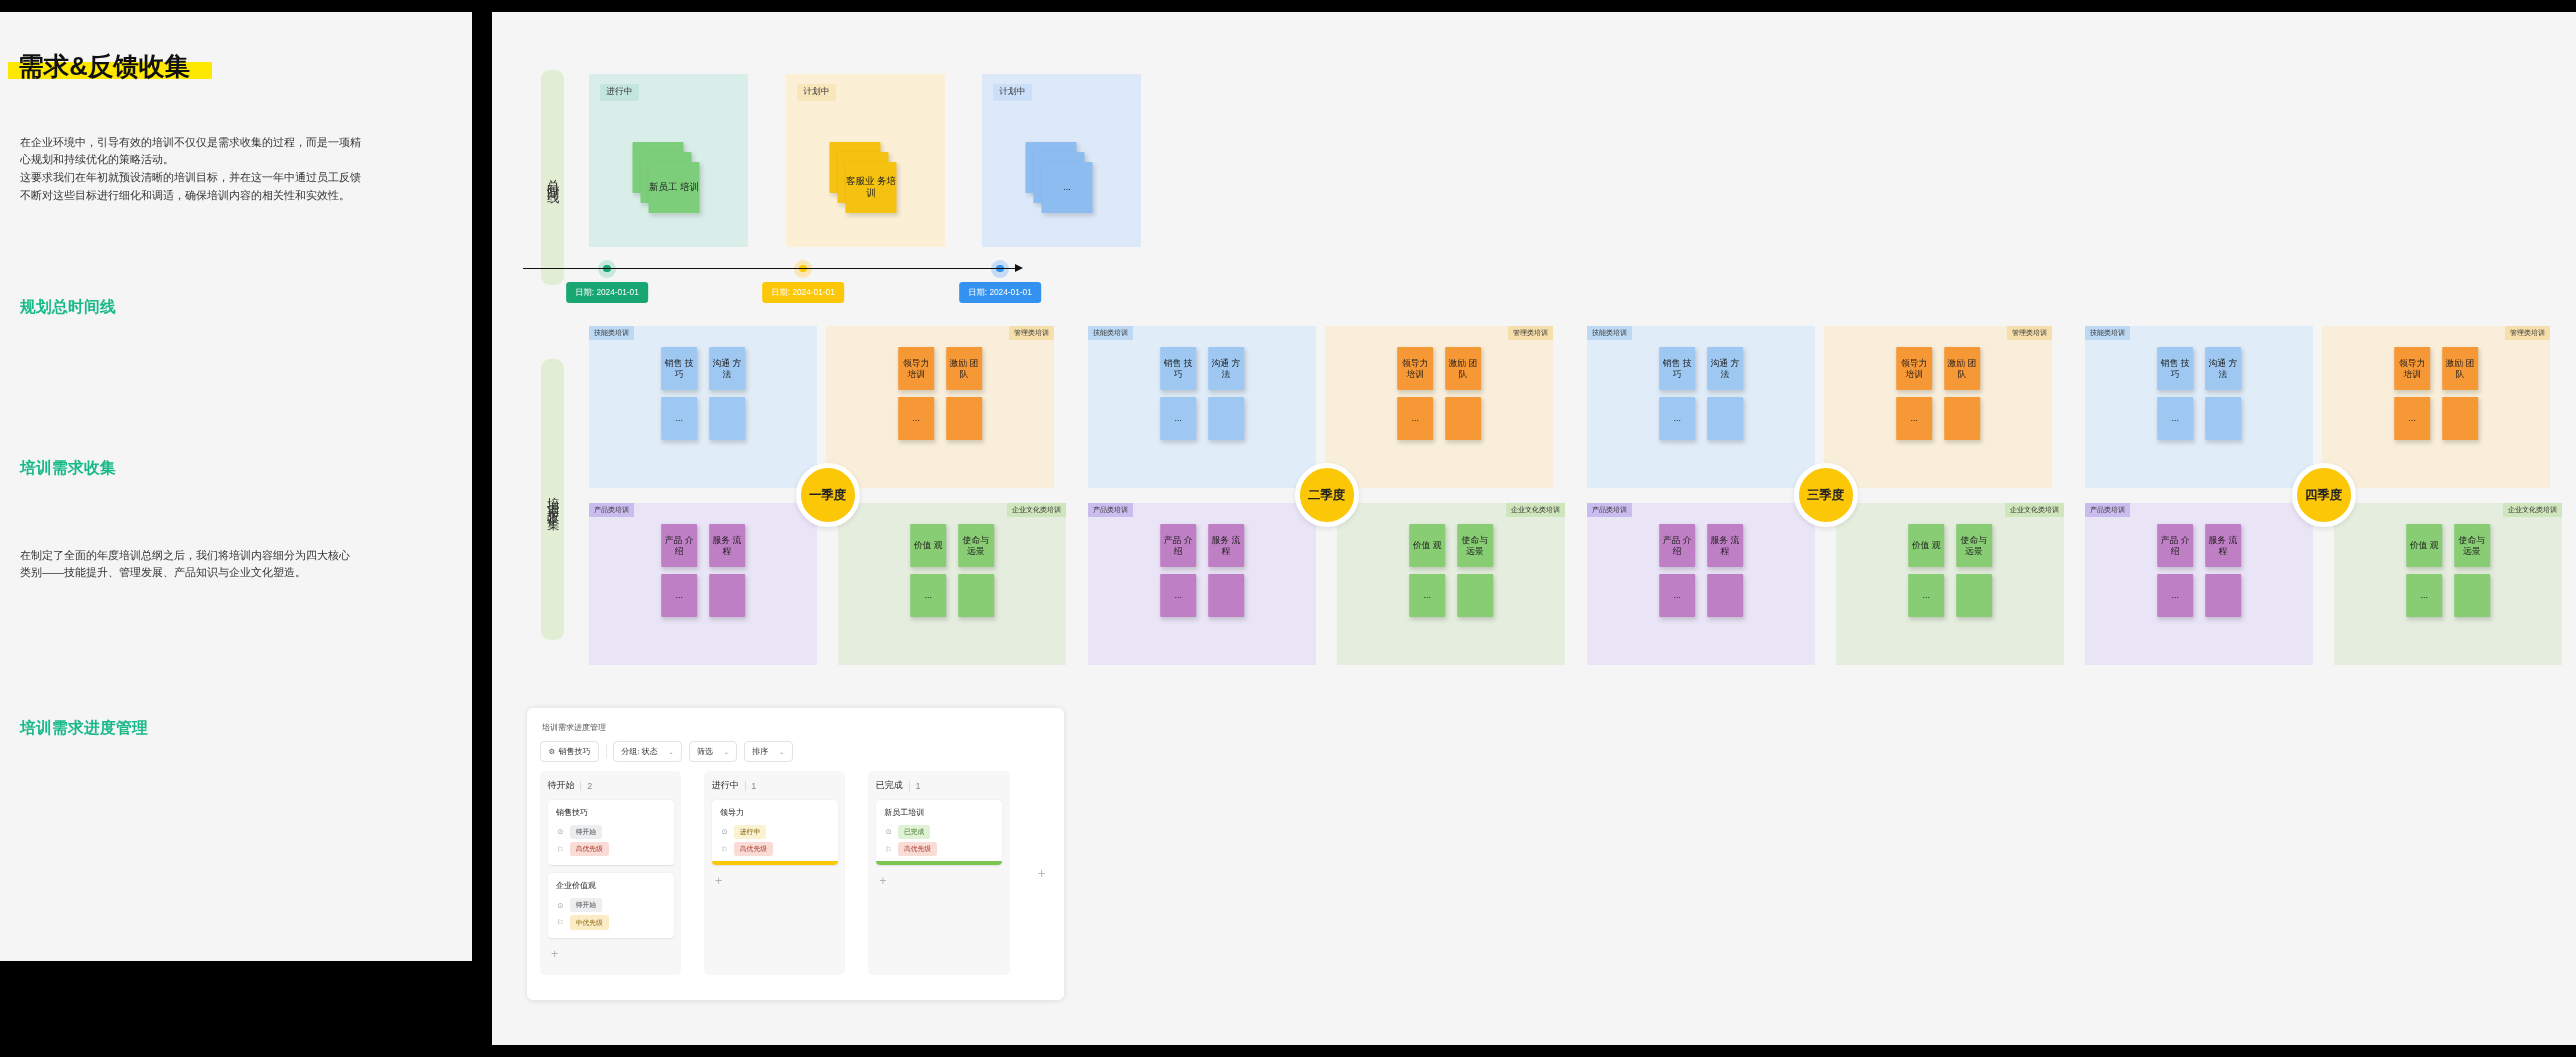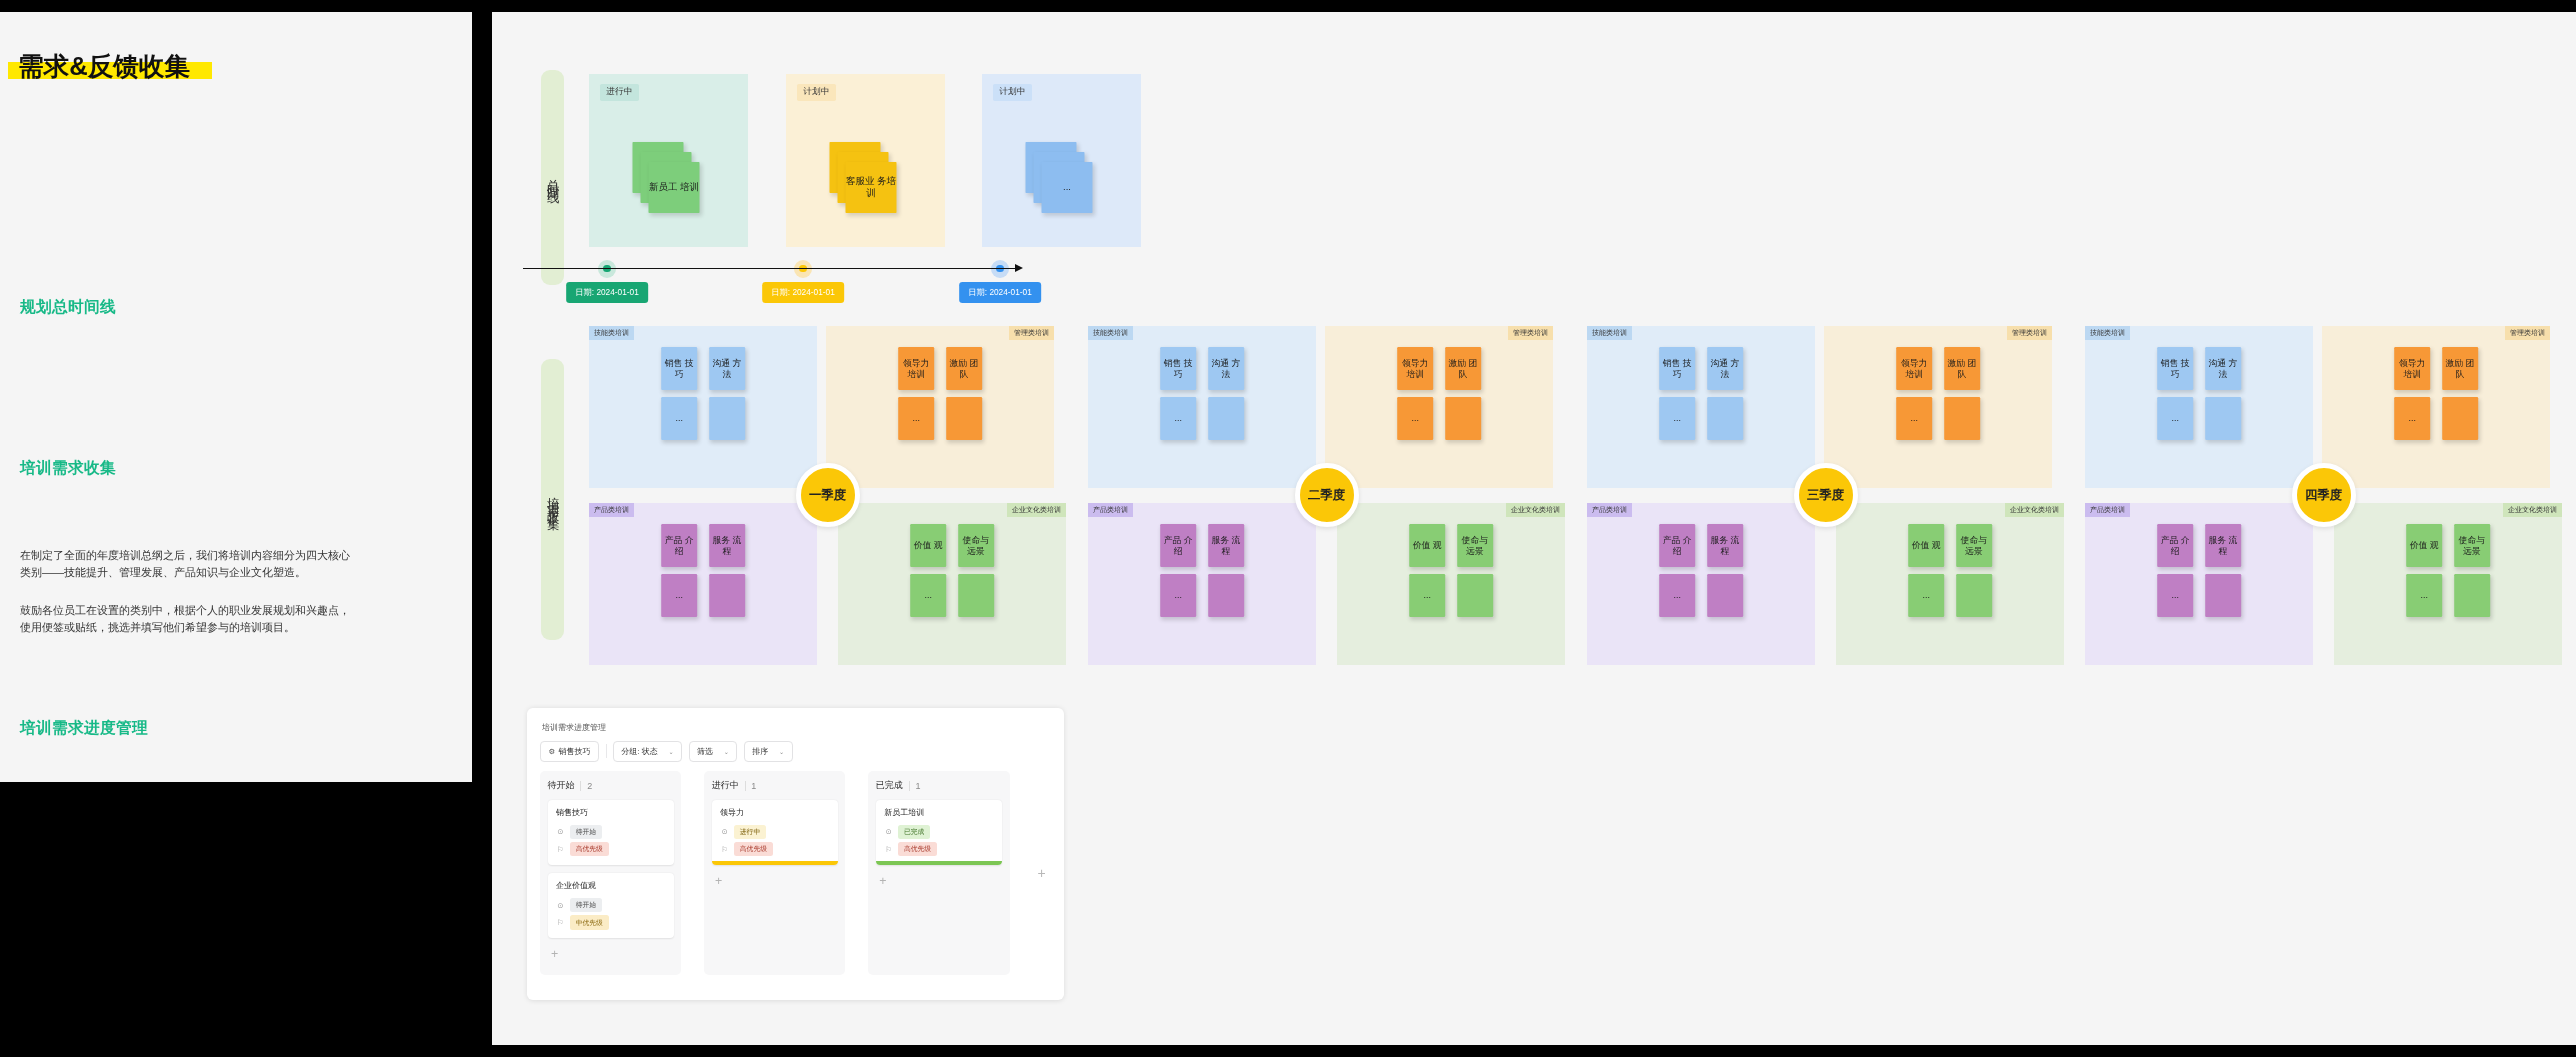--- a/index.html
+++ b/index.html
@@ -9,21 +9,21 @@
     font-family: "Liberation Sans", "DejaVu Sans", sans-serif;
     overflow: hidden;
   }
   #page { position: relative; width: 2576px; height: 1058px; background:#000; }
 
   .bar-top { position:absolute; left:0; top:0; width:2576px; height:11.6px; background:#000; }
   .bar-bot { position:absolute; left:0; top:1044px; width:2576px; height:13.2px; background:#000; }
 
   
   .left-col {
-    position:absolute; left:0px; top:11.6px; width:472px; height:770px;
+    position:absolute; left:0px; top:11.6px; width:472px; height:949px;
     background:#f5f5f5; padding: 0;
   }
   .title-wrap { position:relative; margin: 40px 0 0 18px; display:inline-block; }
   .title-hl {
     position:absolute; left:-10px; bottom:1.7px; width:204px; height:16.5px;
     background:#ffe800; z-index:0;
   }
   .doc-title {
     position:relative; z-index:1;
     font-size:25.6px; font-weight:bold; color:#111; letter-spacing:0px;
@@ -183,28 +183,30 @@
   <div class="bar-top"></div>
   <div class="bar-bot"></div>
 
   <div class="left-col">
 
     <div class="title-wrap">
       <span class="title-hl"></span>
       <h1 class="doc-title">需求&amp;反馈收集</h1>
     </div>
 
+    <p class="doc-para p-intro">在企业环境中，引导有效的培训不仅仅是需求收集的过程，而是一项精
+心规划和持续优化的策略活动。
+这要求我们在年初就预设清晰的培训目标，并在这一年中通过员工反馈
+不断对这些目标进行细化和调适，确保培训内容的相关性和实效性。</p>
 
     <h2 class="sec-h s1-h">规划总时间线</h2>
 
     <h2 class="sec-h s2-h">培训需求收集</h2>
     <p class="doc-para s2-p2">在制定了全面的年度培训总纲之后，我们将培训内容细分为四大核心
 类别——技能提升、管理发展、产品知识与企业文化塑造。</p>
-    <p class="doc-para s2-p3">鼓励各位员工在设置的类别中，根据个人的职业发展规划和兴趣点，
-使用便签或贴纸，挑选并填写他们希望参与的培训项目。</p>
 
     <h2 class="sec-h s3-h">培训需求进度管理</h2>
   </div>
 
   <div class="right-col">
 
     <div class="vstrip" style="left:49px; top:58px; width:23px; height:215px;">
       <span>总时间线</span>
     </div>
 

